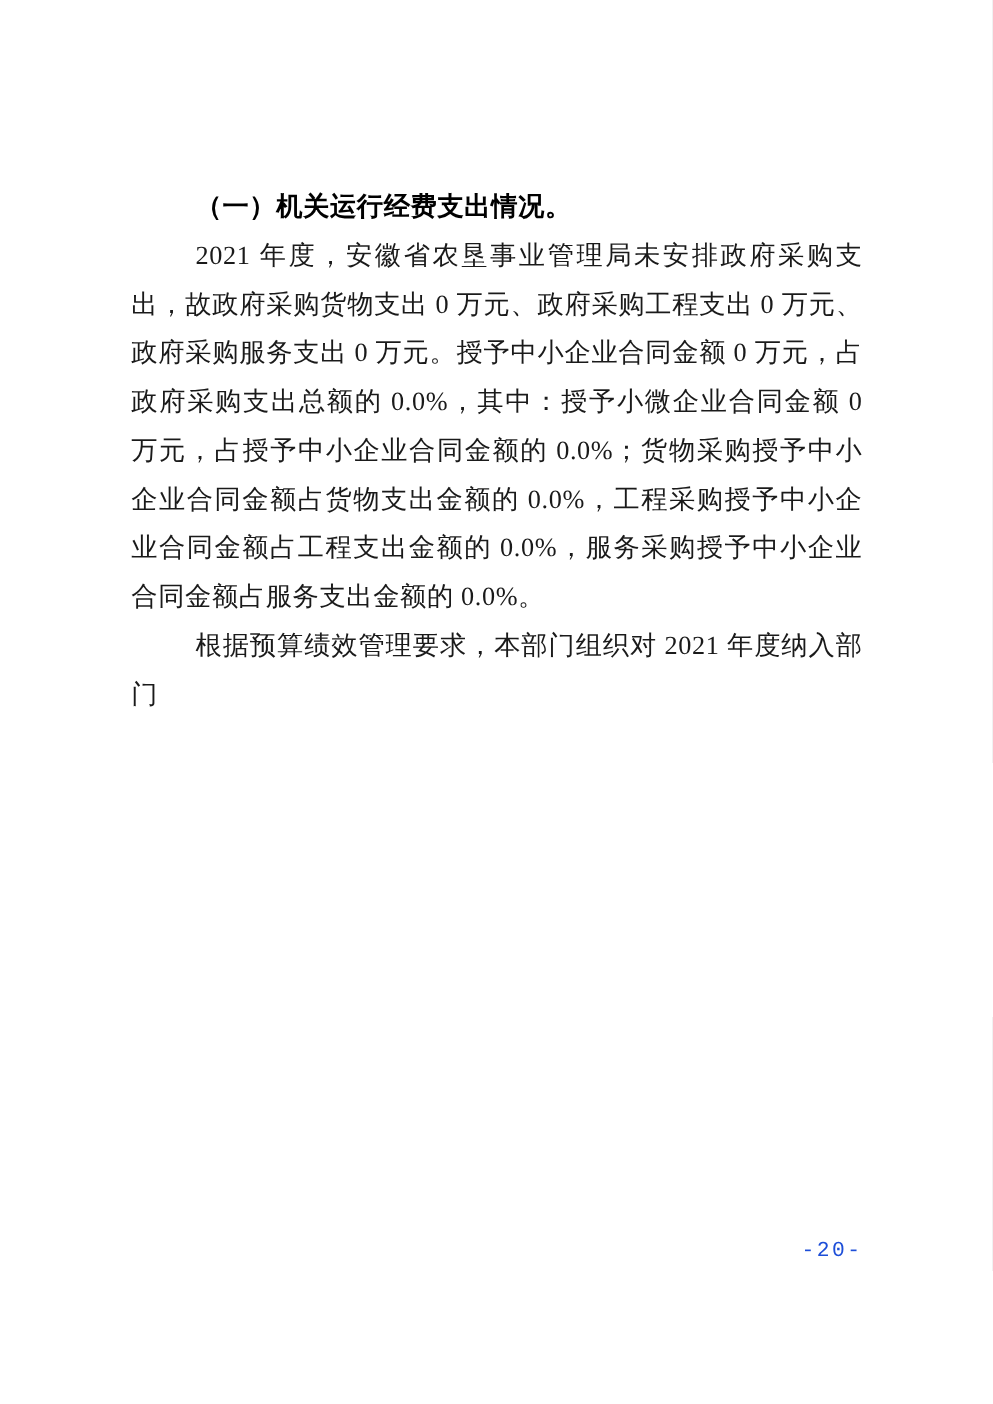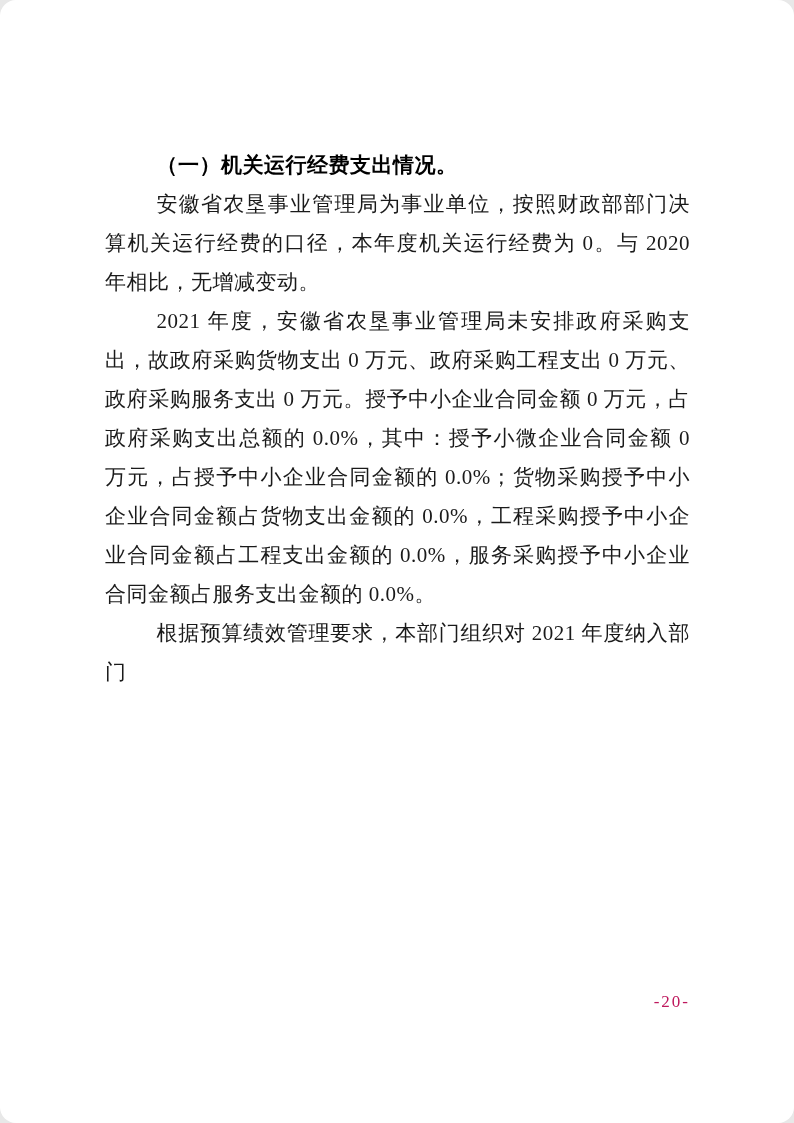--- a/index.html
+++ b/index.html
@@ -8,21 +8,20 @@
     background: #e8e8e8;
   }
   .page {
     position: relative;
     width: 794px;
     height: 1123px;
     margin: 0 auto;
     background: #ffffff;
     overflow: hidden;
     font-family: "Liberation Serif", "DejaVu Serif", serif;
-    border-radius: 16px;
   }
   .content {
     position: absolute;
     left: 105px;
     top: 146px;
     width: 585px;
   }
   .heading,
   .subheading,
   .para {
@@ -43,32 +42,31 @@
   .para.fill {
     text-align-last: justify;
   }
   .page-number {
     position: absolute;
     top: 991px;
     right: 104px;
     font-size: 17px;
     line-height: 22px;
     letter-spacing: 2px;
-    color: #be185d;
-    font-family: Liberation Serif, serif;
+    color: #1d4ed8;
+    font-family: Liberation Mono, monospace;
   }
 </style>
 </head>
 <body>
 
 <div class="page">
   <div class="content">
 
     <h2 class="heading">（一）机关运行经费支出情况。</h2>
-    <p class="para">安徽省农垦事业管理局为事业单位，按照财政部部门决算机关运行经费的口径，本年度机关运行经费为 0。与 2020 年相比，无增减变动。</p>
 
     <p class="para">2021 年度，安徽省农垦事业管理局未安排政府采购支出，故政府采购货物支出 0 万元、政府采购工程支出 0 万元、政府采购服务支出 0 万元。授予中小企业合同金额 0 万元，占政府采购支出总额的 0.0%，其中：授予小微企业合同金额 0 万元，占授予中小企业合同金额的 0.0%；货物采购授予中小企业合同金额占货物支出金额的 0.0%，工程采购授予中小企业合同金额占工程支出金额的 0.0%，服务采购授予中小企业合同金额占服务支出金额的 0.0%。</p>
 
 
     <p class="para fill">根据预算绩效管理要求，本部门组织对 2021 年度纳入部门</p>
 
   </div>
 
   <div class="page-number">-20-</div>
 </div>

